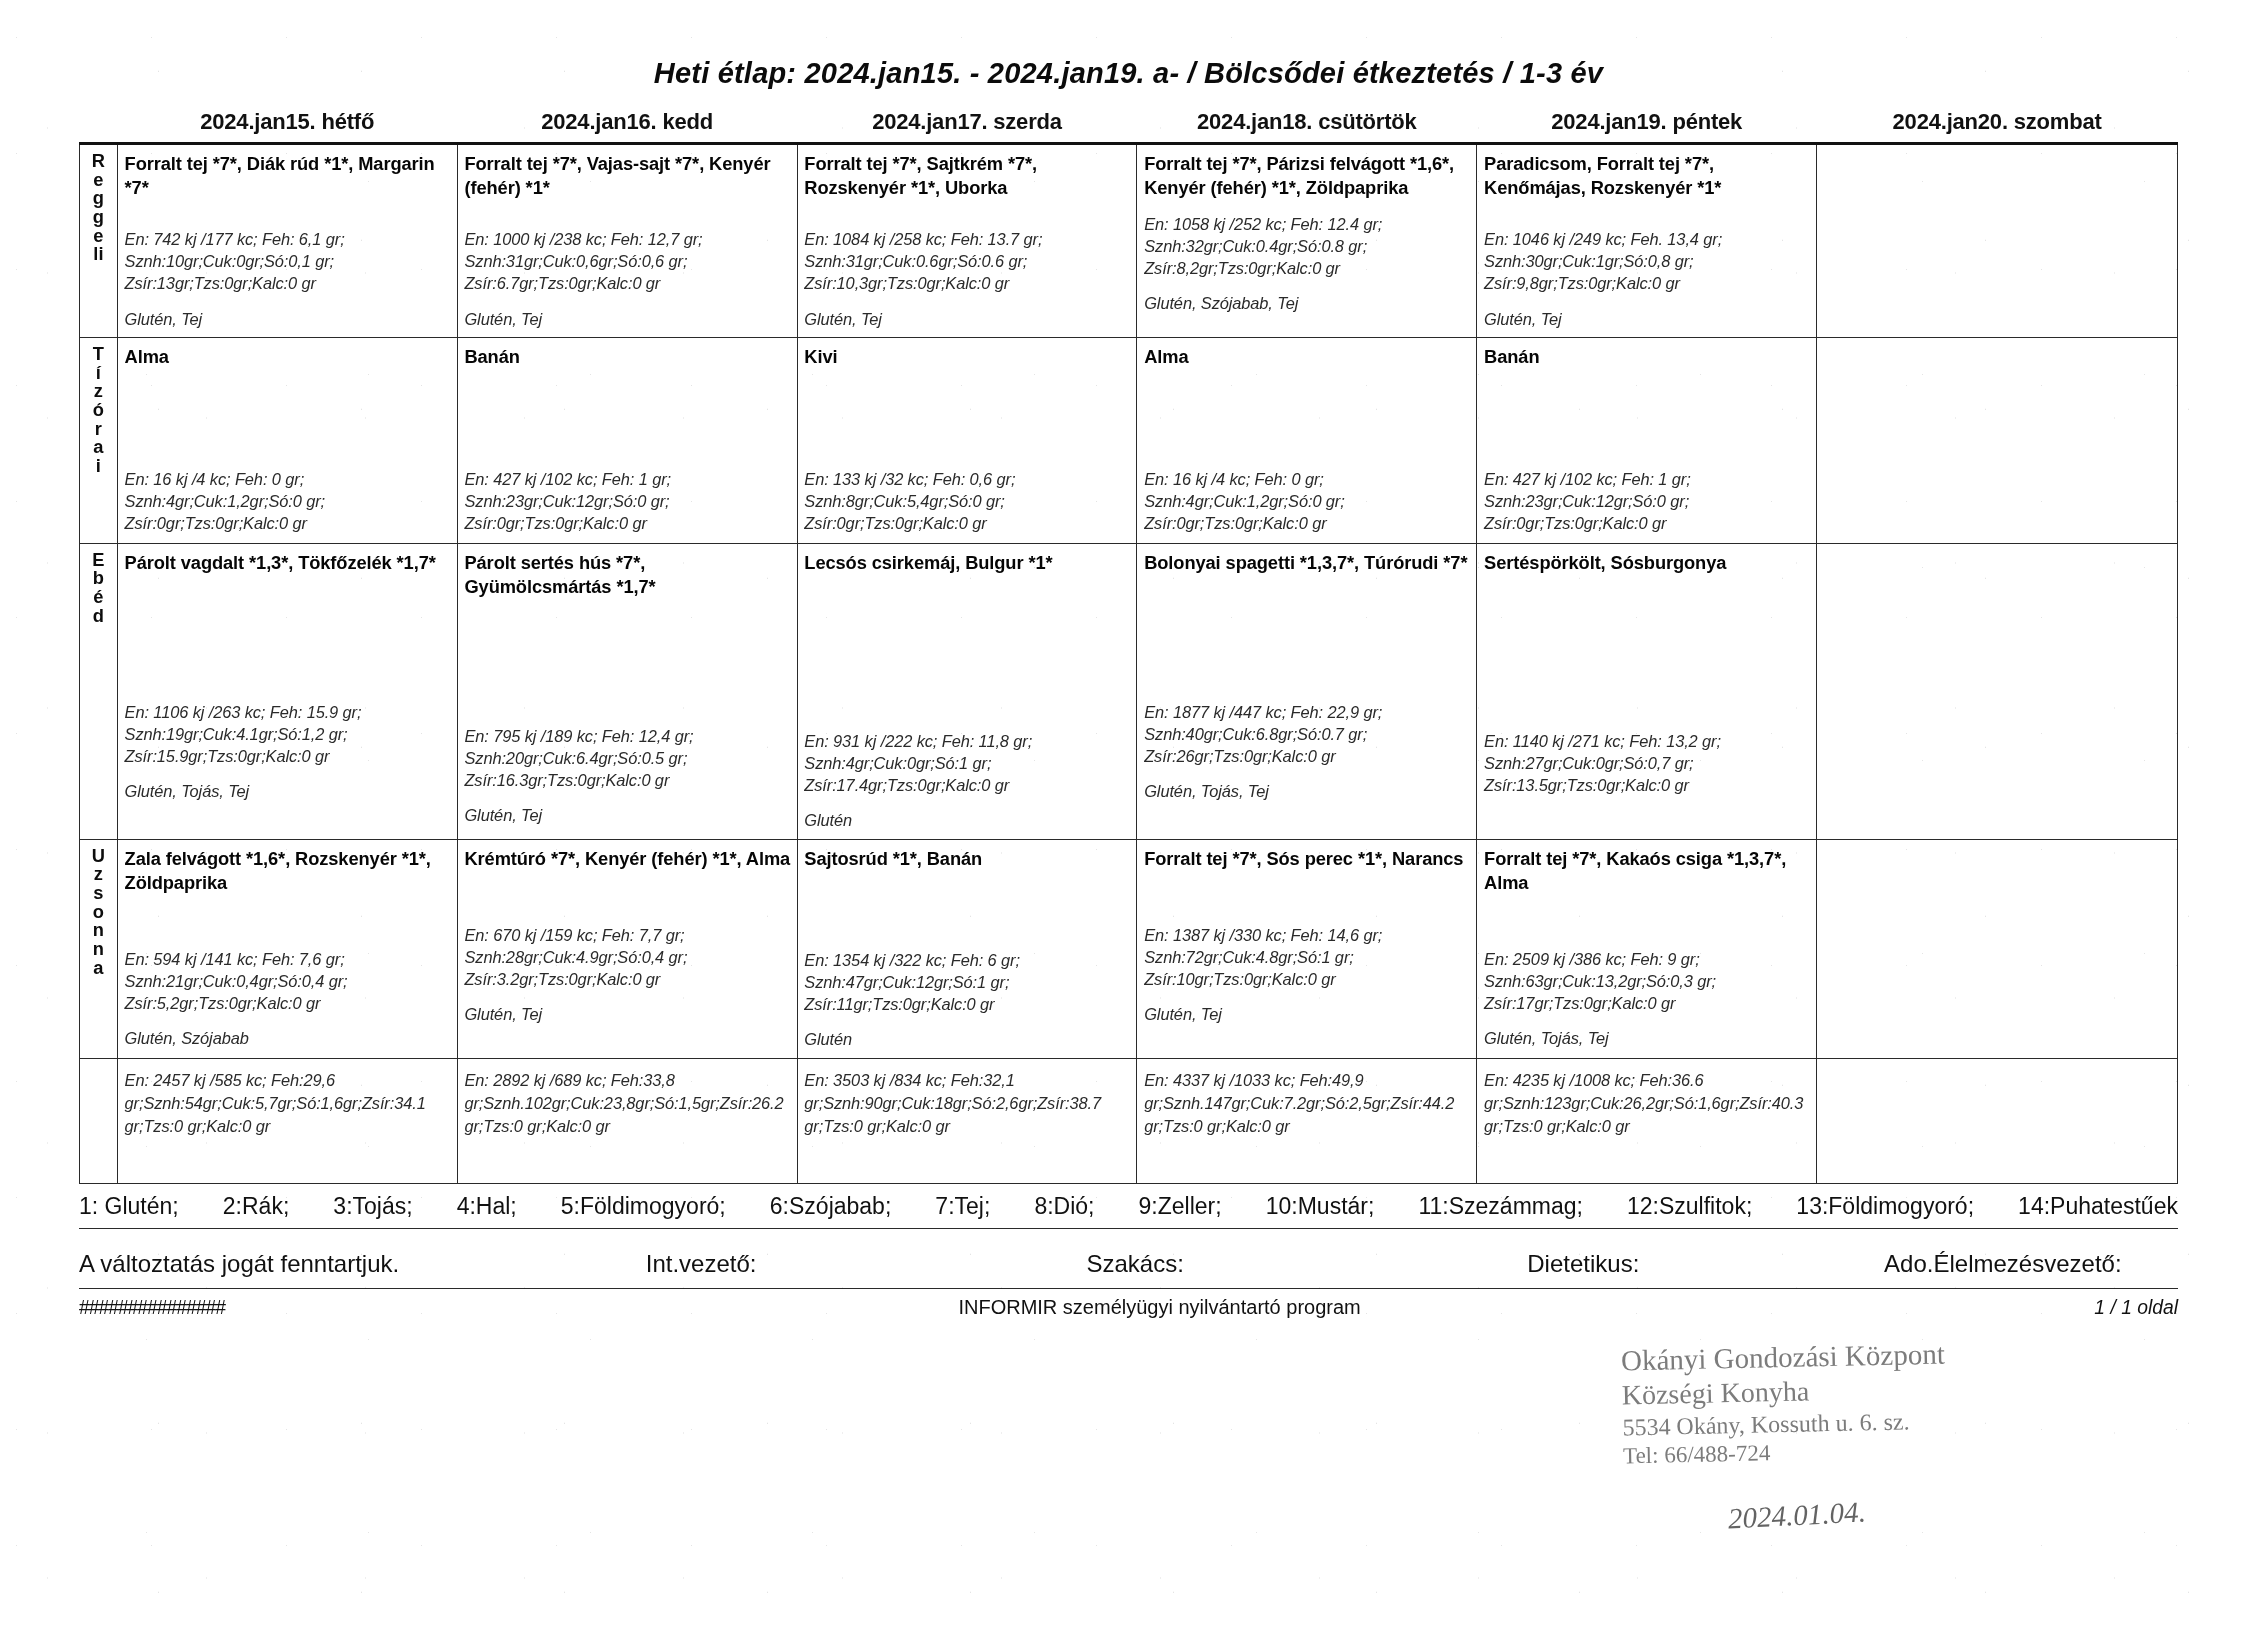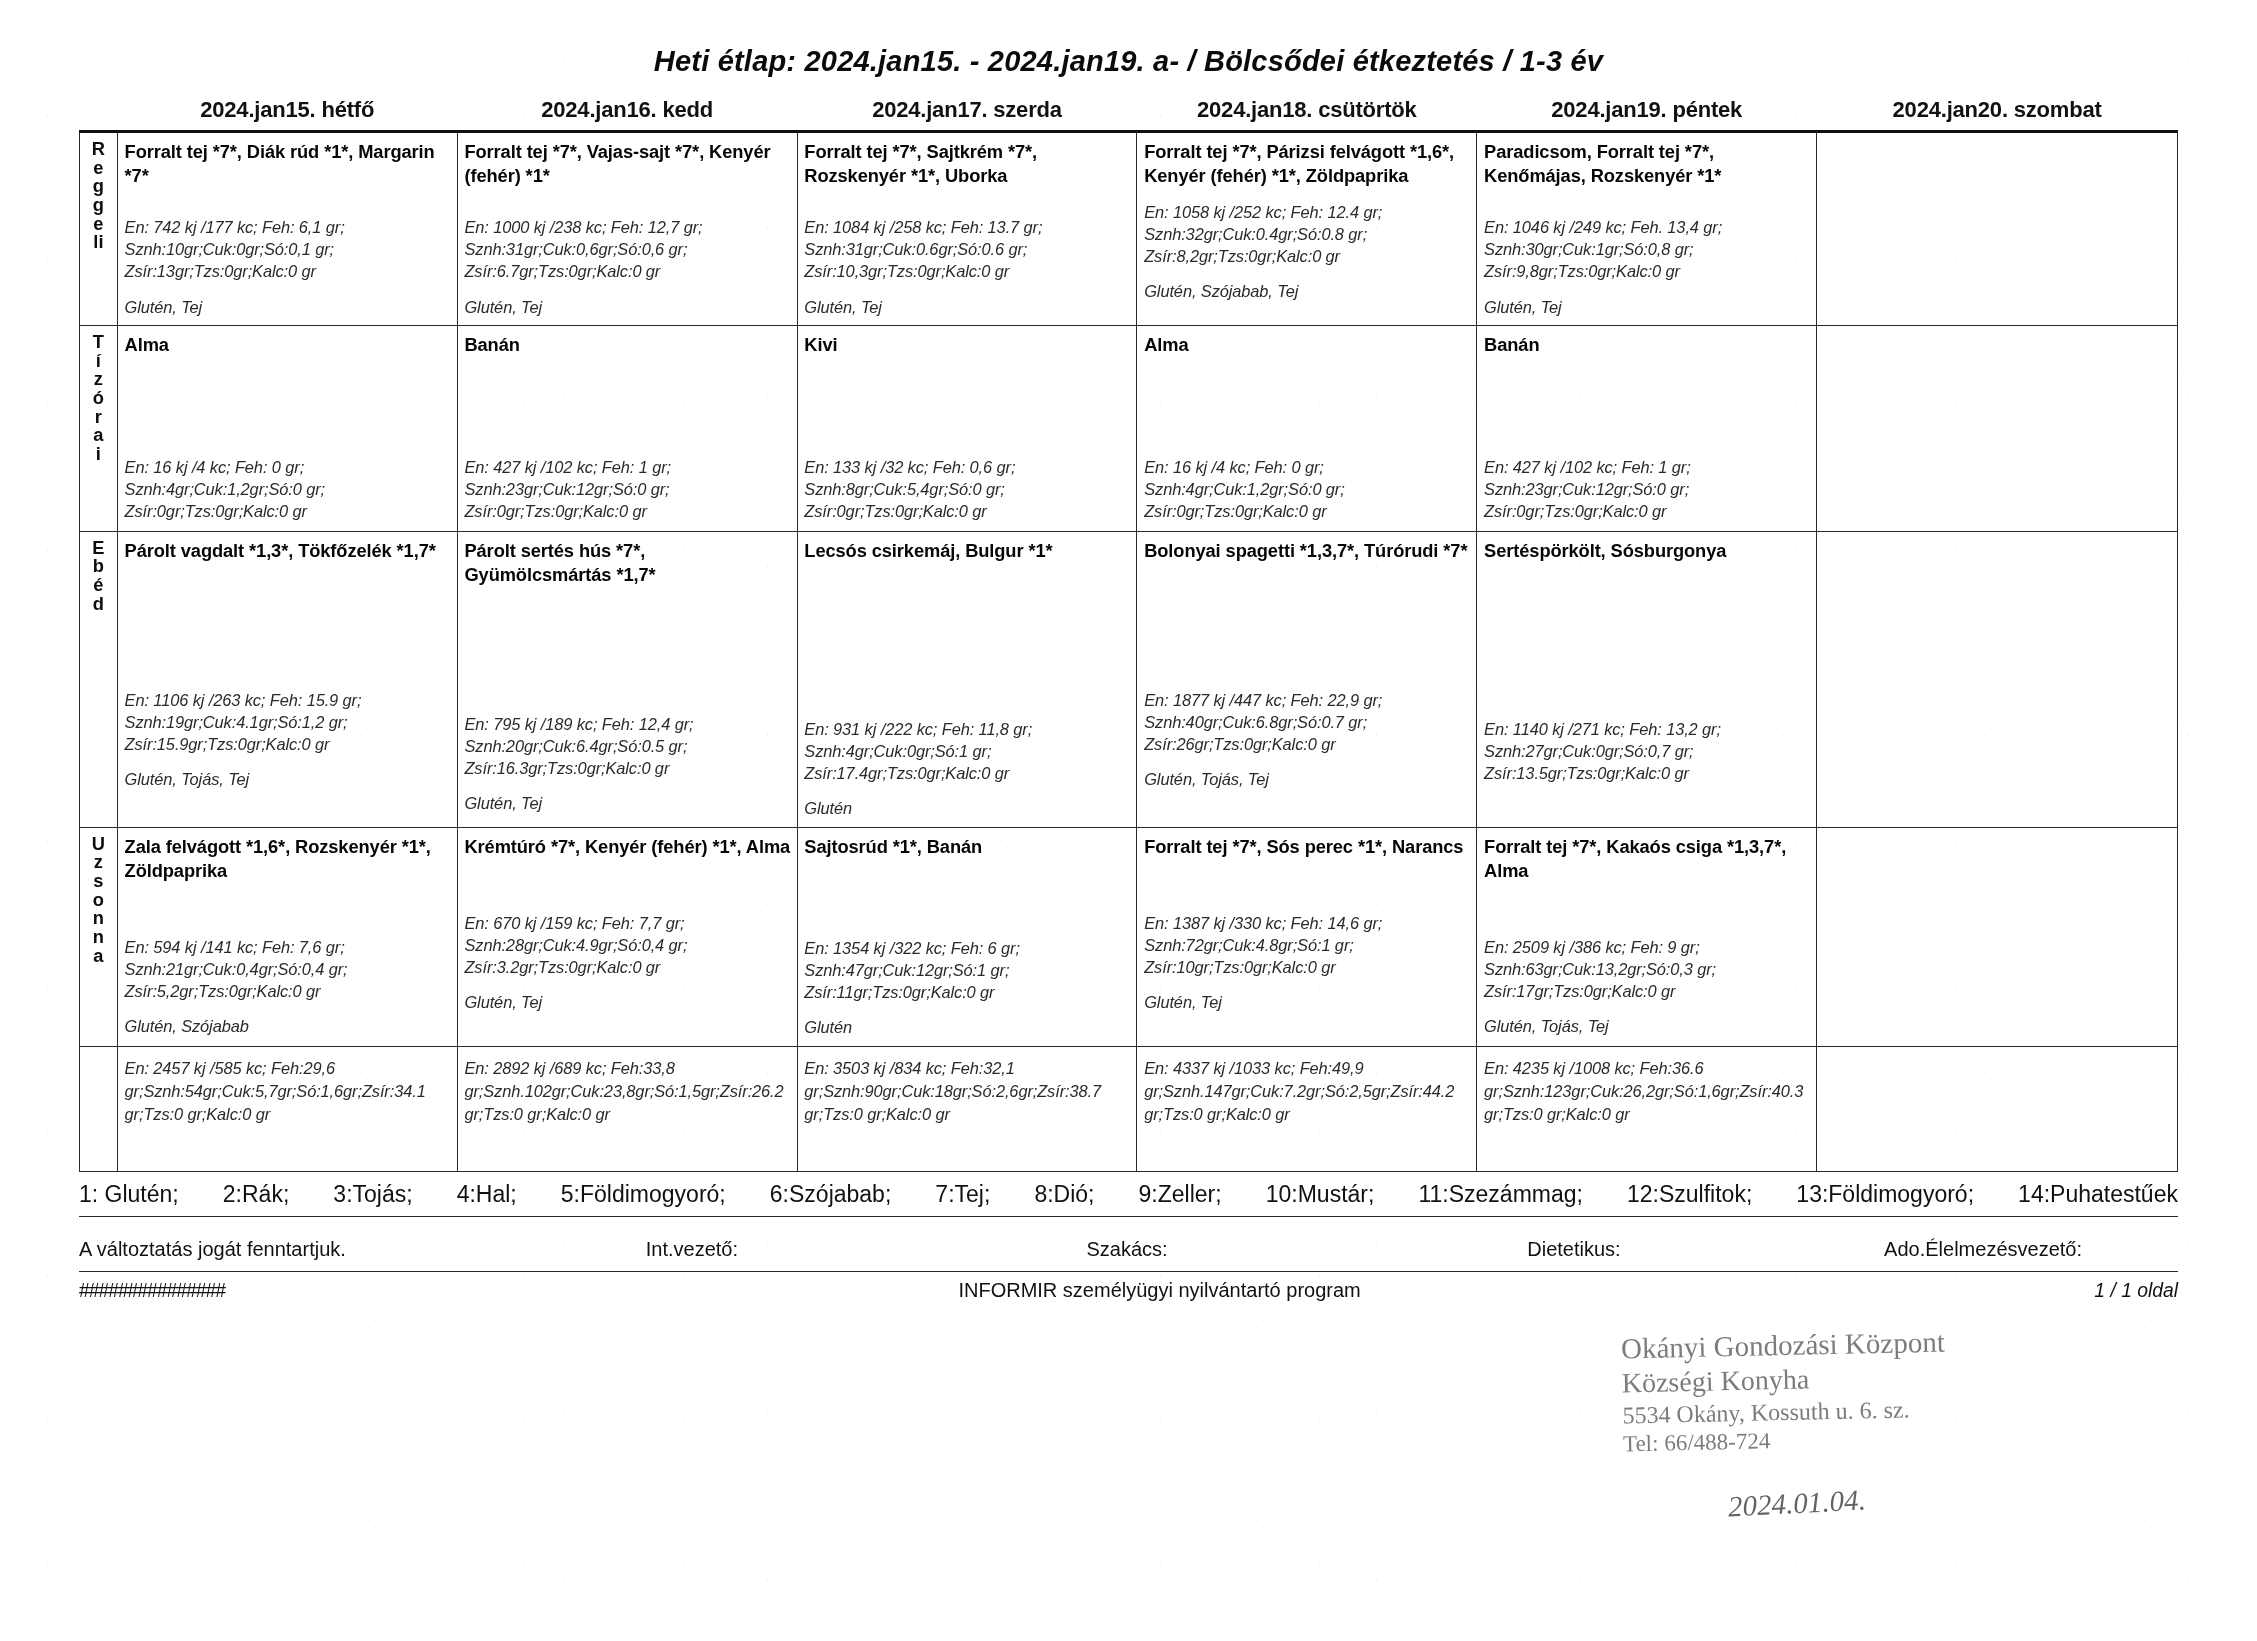--- a/index.html
+++ b/index.html
@@ -12,20 +12,21 @@
     height: 1641px;
     font-family: "Liberation Sans", sans-serif;
     color: #111;
     position: relative;
     overflow: hidden;
   }
   .page {
     position: absolute;
     inset: 0;
     padding: 4px;
+    margin-top: 12px;
   }
 
   
   .doc-title {
     text-align: center;
     font-size: 29px;
     font-weight: bold;
     font-style: italic;
     letter-spacing: 0.2px;
     margin: 41px 0 0 0;
@@ -136,21 +137,21 @@
     justify-content: space-between;
     border-bottom: 1.9px solid #2a2a2a;
     padding-bottom: 7.7px;
     align-items: center;
   }
   .legend span { white-space: nowrap; }
 
   .sigrow {
     margin: 0 75px;
     display: flex;
-    font-size: 20px;
+    font-size: 24px;
     padding: 21px 0 9.7px 0;
     border-bottom: 1.9px solid #2a2a2a;
     align-items: flex-end;
   }
   .sigrow > div { }
   .sg1 { width: 27%; }
   .sg2 { width: 21%; }
   .sg3 { width: 21%; }
   .sg4 { width: 17%; }
   .sg5 { width: 14%; }

